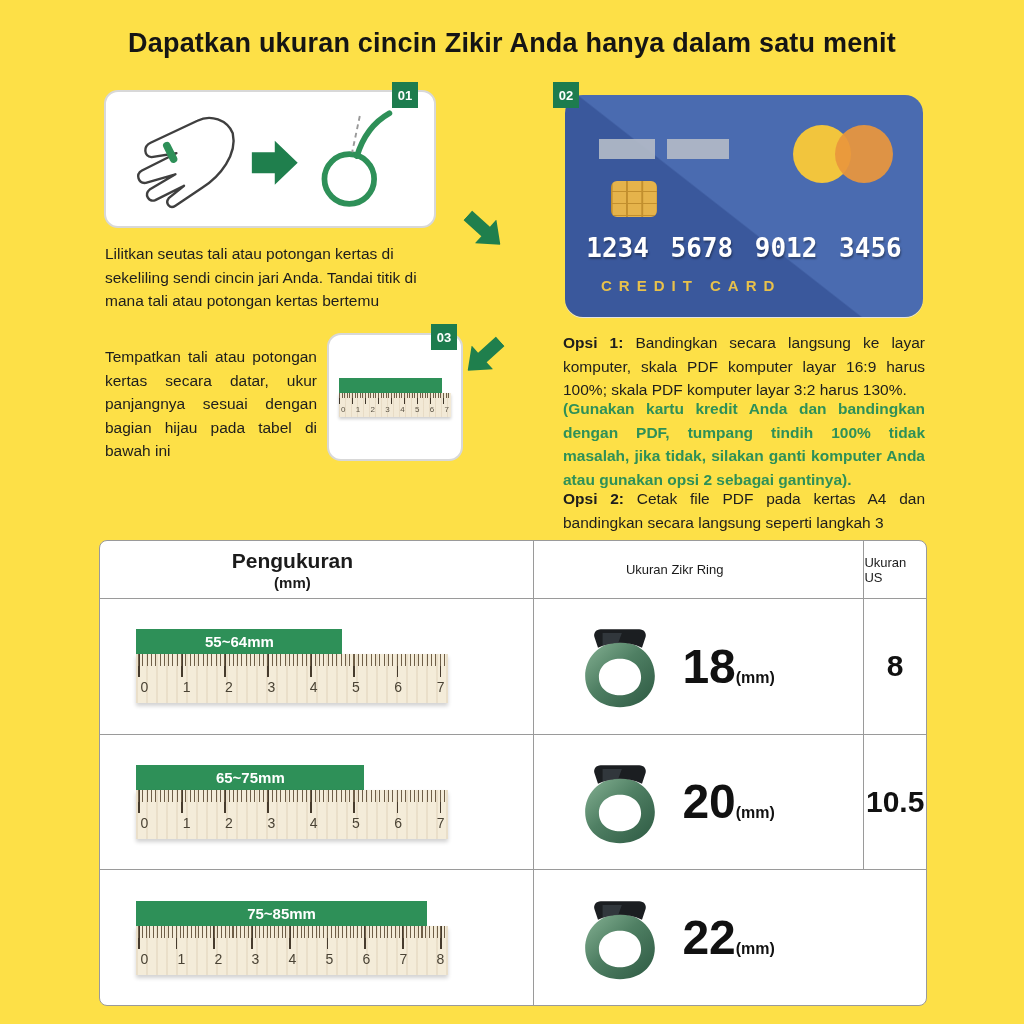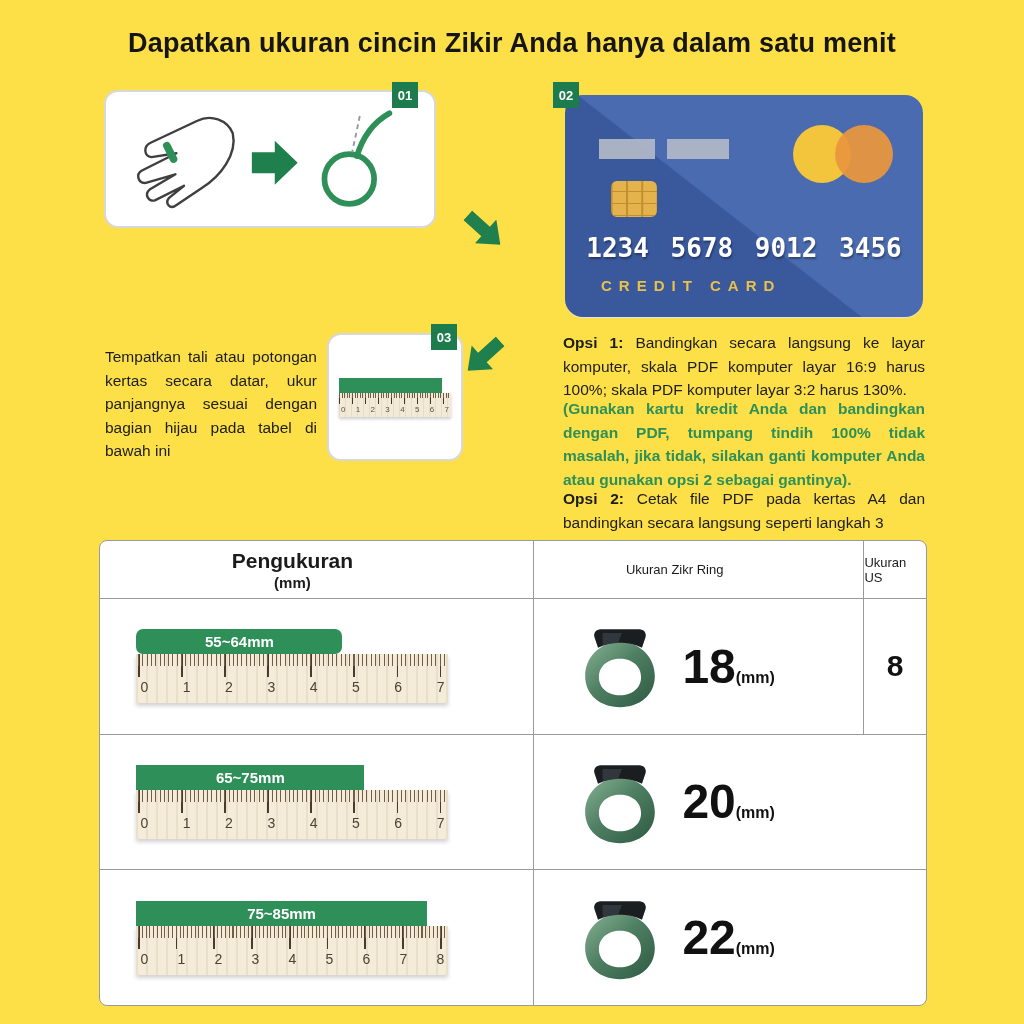--- a/index.html
+++ b/index.html
@@ -90,21 +90,21 @@
   .th { flex-direction:column; font-weight:700; }
   .th .h1 { font-size:21px; font-weight:800; }
   .th .h2 { font-size:15px; font-weight:700; margin-top:1px; }
   .hsingle { font-size:13px; font-weight:400; }
   
   .ruler { width:312px; }
   .band {
     height:25px; background:#2e9058; color:#fff; font-weight:700; font-size:15px;
     display:flex; align-items:center; justify-content:center;
   }
-  .r1 .band { width:66%;border-radius:7px; } .r2 .band { width:73%; } .r3 .band { width:93%; }
+  .r1 .band { width:66%; } .r2 .band { width:73%; } .r3 .band { width:93%; }
   .rbody {
     background:#f4ecd9; box-shadow:0 3px 4px rgba(0,0,0,.18); padding-bottom:8px;
     background-image:repeating-linear-gradient(90deg,rgba(167,136,96,.13) 0 2px,transparent 2px 10px);
   }
   .ticks {
     height:23px; background-repeat:no-repeat; background-position:2px 0,2px 0;
     background-image:repeating-linear-gradient(to right,#6f5f48 0 1px,transparent 1px 4.31px),
                      repeating-linear-gradient(to right,#463b2d 0 1.6px,transparent 1.6px 43.1px);
     background-size:100% 12px,100% 23px;
   }
@@ -148,20 +148,21 @@
     <svg class="hand-svg" viewBox="0 0 330 134">
       <path d="M126 40 C120 26 103 20 89 27 L40 50 C32 54 33 64 41 65 L67 61 L31 79 C24 83 27 93 35 92 L66 83 L39 99 C33 104 38 113 45 110 L75 95 L59 108 C55 113 60 120 66 116 L94 97 C113 85 131 62 126 40 Z" fill="#ffffff" stroke="#3f3f3f" stroke-width="2.5" stroke-linejoin="round" stroke-linecap="round"></path>
       <line x1="57" y1="53" x2="64" y2="67" stroke="#2e9058" stroke-width="8" stroke-linecap="round"></line>
       <polygon points="146,60 170,60 170,48 194,71 170,94 170,82 146,82" fill="#1f7f4d"></polygon>
       <circle cx="248" cy="88" r="26" fill="none" stroke="#2e9058" stroke-width="6"></circle>
       <path d="M256 64 C262 44 274 28 290 19" fill="none" stroke="#2e9058" stroke-width="6" stroke-linecap="round"></path>
       <line x1="259" y1="22" x2="251" y2="60" stroke="#999999" stroke-width="2" stroke-dasharray="5 4"></line>
     </svg>
   </div>
   <div class="badge badge1">01</div>
+  <div class="para step1-text">Lilitkan seutas tali atau potongan kertas di sekeliling sendi cincin jari Anda. Tandai titik di mana tali atau potongan kertas bertemu</div>
 
   <div class="arrow arrow1"></div>
 
   <div class="card">
     <div class="bar bar1"></div>
     <div class="bar bar2"></div>
     <div class="mc-c mc-yellow"></div>
     <div class="mc-c mc-orange"></div>
     <div class="chip"></div>
     <div class="card-number">1234 5678 9012 3456</div>
@@ -271,20 +272,23 @@
         <div class="ring-wrap">
           <svg class="ring-img">
               <use href="#zikr-ring"></use>
             </svg>
           <div class="mm-size">
             <span class="big">20</span>
             <span class="unit">(mm)</span>
           </div>
         </div>
       </div>
+      <div class="cell">
+        <span class="us-size">10.5</span>
+      </div>
     </div>
 
     <div class="trow">
       <div class="cell">
         <div class="ruler r3">
           <div class="band">75~85mm</div>
           <div class="rbody">
             <div class="ticks"></div>
             <div class="nums">
                 <span>0</span>

